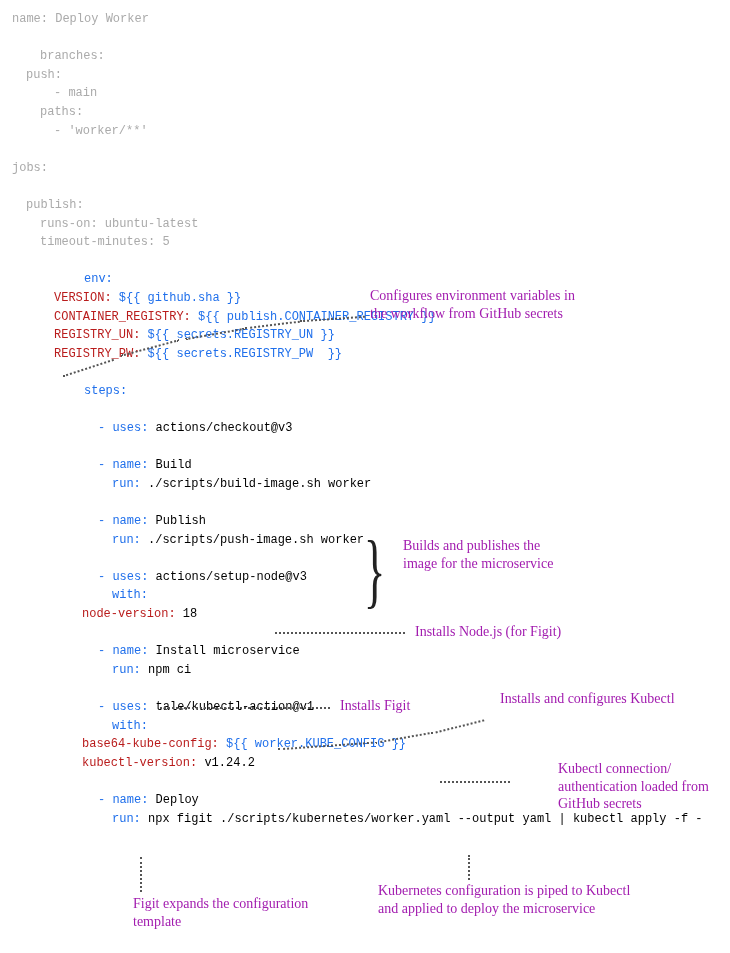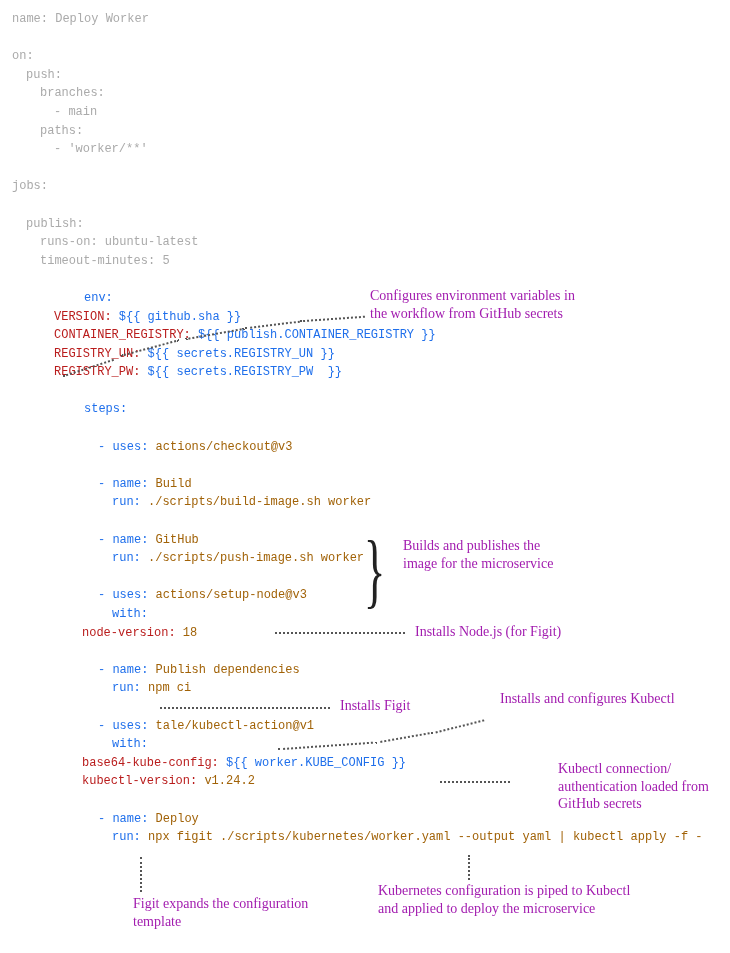--- a/index.html
+++ b/index.html
@@ -9,21 +9,21 @@
     line-height: 1.55;
     background: #fff;
     color: #333;
     width: 730px;
     height: 953px;
     position: relative;
     padding: 10px 0 0 12px;
   }
   .gray { color: #aaa; }
   .key { color: #1f6feb; margin-left: 44px; } 
-  .str { color: #a16207; font-family: Liberation Mono, monospace; } 
+  .str { color: #000000; font-family: Liberation Mono, monospace; } 
   .var { color: #b91c1c; } 
   .expr { color: #1f6feb; }
   .code-line { white-space: pre; display: block; }
   .indent1 { padding-left: 14px; }
   .indent2 { padding-left: 28px; }
   .indent3 { padding-left: 42px; }
   .indent4 { padding-left: 56px; }
   .indent5 { padding-left: 70px; }
   .code { position: relative; }
 
@@ -47,23 +47,22 @@
     transform: scaleX(0.55);
   }
 </style>
 </head>
 <body>
 
 <div class="code">
 
 <span class="code-line gray"><span>name:</span><span> Deploy Worker</span></span>
 <span class="code-line">&nbsp;</span>
-<span class="code-line gray">on:</span>
+<span class="code-line gray indent2">branches:</span>
 <span class="code-line gray indent1">push:</span>
-<span class="code-line gray indent2">branches:</span>
 <span class="code-line gray indent3">- main</span>
 <span class="code-line gray indent2">paths:</span>
 <span class="code-line gray indent3">- 'worker/**'</span>
 <span class="code-line">&nbsp;</span>
 <span class="code-line gray">jobs:</span>
 <span class="code-line">&nbsp;</span>
 <span class="code-line gray indent1">publish:</span>
 <span class="code-line gray indent2"><span>runs-on:</span><span> ubuntu-latest</span></span>
 <span class="code-line gray indent2"><span>timeout-minutes:</span><span> 5</span></span>
 <span class="code-line">&nbsp;</span>
@@ -73,28 +72,28 @@
 <span class="code-line indent3"><span class="var">REGISTRY_UN:</span><span class="expr"> ${{ secrets.REGISTRY_UN }}</span></span>
 <span class="code-line indent3"><span class="var">REGISTRY_PW:</span><span class="expr"> ${{ secrets.REGISTRY_PW  }}</span></span>
 <span class="code-line">&nbsp;</span>
 <span class="code-line indent2"><span class="key">steps:</span></span>
 <span class="code-line">&nbsp;</span>
 <span class="code-line indent3"><span class="key">- uses: </span><span class="str">actions/checkout@v3</span></span>
 <span class="code-line">&nbsp;</span>
 <span class="code-line indent3"><span class="key">- name: </span><span class="str">Build</span></span>
 <span class="code-line indent4"><span class="key">run: </span><span class="str">./scripts/build-image.sh worker</span></span>
 <span class="code-line">&nbsp;</span>
-<span class="code-line indent3"><span class="key">- name: </span><span class="str">GitHub</span></span>
+<span class="code-line indent3"><span class="key">- name: </span><span class="str">Publish</span></span>
 <span class="code-line indent4"><span class="key">run: </span><span class="str">./scripts/push-image.sh worker</span></span>
 <span class="code-line">&nbsp;</span>
 <span class="code-line indent3"><span class="key">- uses: </span><span class="str">actions/setup-node@v3</span></span>
 <span class="code-line indent4"><span class="key">with:</span></span>
 <span class="code-line indent5"><span class="var">node-version:</span><span class="str"> 18</span></span>
 <span class="code-line">&nbsp;</span>
-<span class="code-line indent3"><span class="key">- name: </span><span class="str">Publish dependencies</span></span>
+<span class="code-line indent3"><span class="key">- name: </span><span class="str">Install microservice</span></span>
 <span class="code-line indent4"><span class="key">run: </span><span class="str">npm ci</span></span>
 <span class="code-line">&nbsp;</span>
 <span class="code-line indent3"><span class="key">- uses: </span><span class="str">tale/kubectl-action@v1</span></span>
 <span class="code-line indent4"><span class="key">with:</span></span>
 <span class="code-line indent5"><span class="var">base64-kube-config:</span><span class="expr"> ${{ worker.KUBE_CONFIG }}</span></span>
 <span class="code-line indent5"><span class="var">kubectl-version:</span><span class="str"> v1.24.2</span></span>
 <span class="code-line">&nbsp;</span>
 <span class="code-line indent3"><span class="key">- name: </span><span class="str">Deploy</span></span>
 <span class="code-line indent4"><span class="key">run: </span><span class="str">npx figit ./scripts/kubernetes/worker.yaml --output yaml | kubectl apply -f -</span></span>
 

